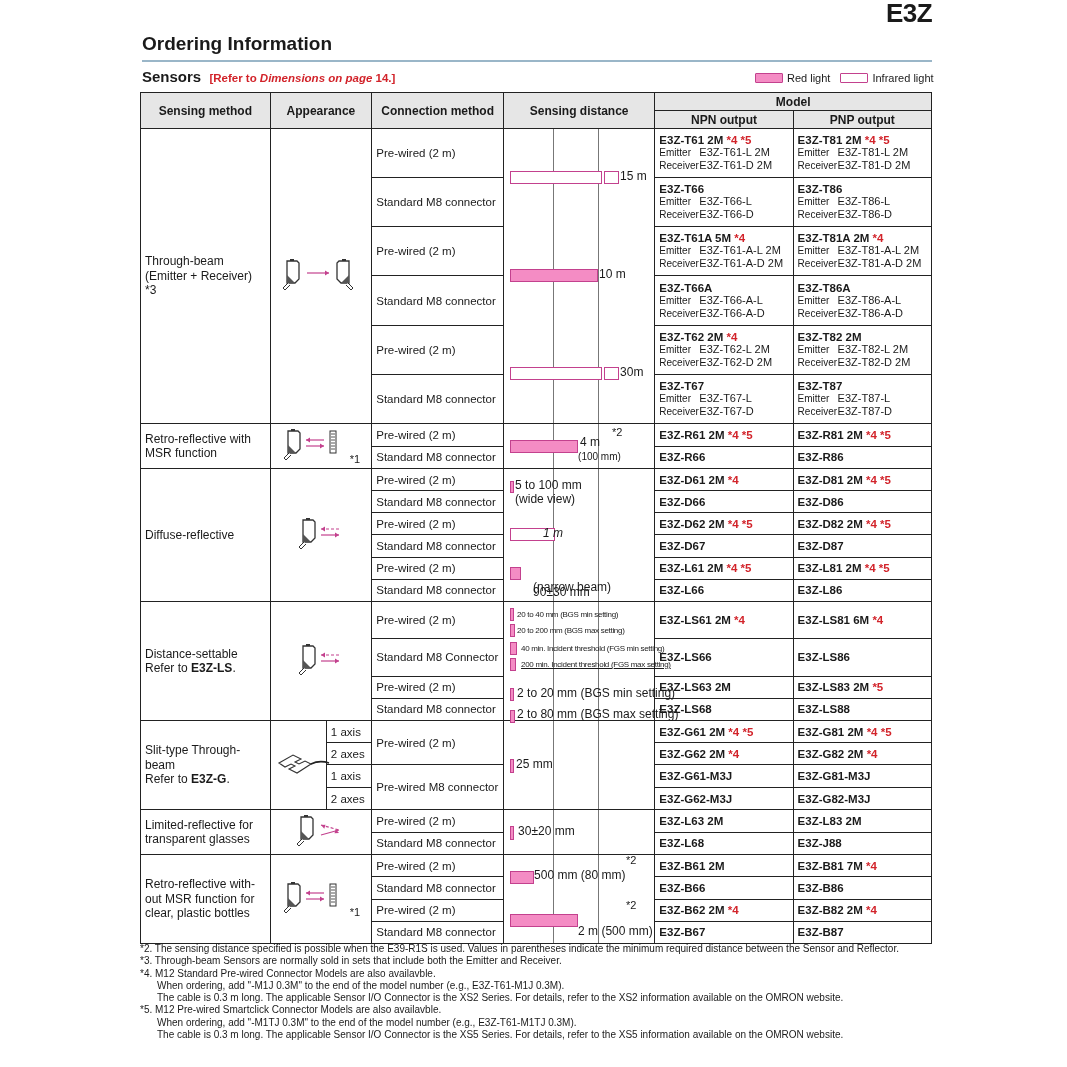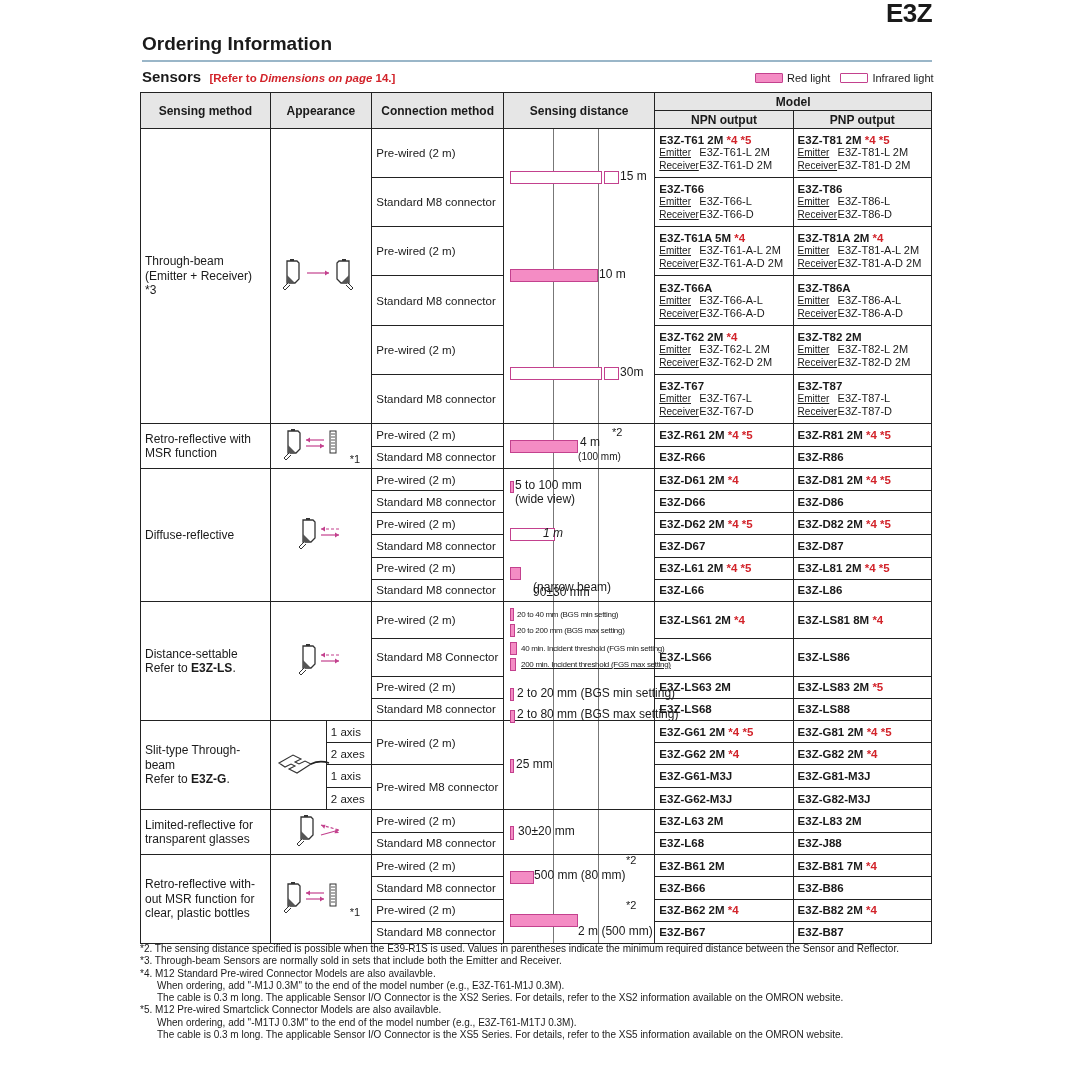--- a/index.html
+++ b/index.html
@@ -27,21 +27,21 @@
   .c-axis { width:42px; }
   .c-conn { width:122px; }
   .c-dist { width:140px; }
   .c-npn { width:128px; }
   .c-pnp { width:128px; }
   td.conn { font-size:11.5px; }
   td.meth { font-size:12px; line-height:1.2; }
   td.model { font-weight:bold; font-size:11.5px; white-space:nowrap; }
   td.model .fn { color:#d2232a; font-weight:bold; }
   .sub { font-weight:normal; font-size:11px; line-height:13px; }
-  .sub .k { display:inline-block; width:40px; font-size:10px;text-decoration:underline; }
+  .sub .k { display:inline-block; width:40px; font-size:10px; }
   td.dist { position:relative; padding:0; }
   td.app { text-align:center; padding:0; }
   .bar { position:absolute; border:1px solid #c3418e; height:11px; }
   .bar.red { background:#f48cc4; }
   .bar.ir { background:#fff; }
   .dlabel { position:absolute; font-size:12px; line-height:13px; white-space:nowrap; }
   .dlabel.sm { font-size:8px; letter-spacing:-0.3px; }
   .dnote { position:absolute; font-size:11px; }
   .grid-v { position:absolute; top:0; bottom:0; width:1px; background:#777; }
   td.axis { font-size:11.5px; }
@@ -270,21 +270,21 @@
             <div class="dlabel sm" style="left: 13px; top: 40px;">40 min. Incident threshold (FGS min setting)</div>
             <div class="bar red" style="left: 2px; top: 56px; width: 4px; height: 11px;"></div>
             <div class="dlabel sm" style="left: 13px; top: 56px; text-decoration: underline;">200 min. Incident threshold (FGS max setting)</div>
             <div class="bar red" style="left: 2px; top: 86px; width: 2px; height: 11px;"></div>
             <div class="dlabel " style="left: 9px; top: 85px;">2 to 20 mm (BGS min setting)</div>
             <div class="bar red" style="left: 2px; top: 108px; width: 3px; height: 11px;"></div>
             <div class="dlabel " style="left: 9px; top: 106px;">2 to 80 mm (BGS max setting)</div>
           </div>
         </td>
         <td class="model"><span>E3Z-LS61 2M</span> <span class="fn">*4</span></td>
-        <td class="model"><span>E3Z-LS81 8M</span> <span class="fn">*4</span></td>
+        <td class="model"><span>E3Z-LS81 6M</span> <span class="fn">*4</span></td>
       </tr>
       <tr style="height: 37px;">
         <td class="conn">Standard M8 Connector</td>
         <td class="model"><span>E3Z-LS66</span></td>
         <td class="model"><span>E3Z-LS86</span></td>
       </tr>
       <tr style="height: 22px;">
         <td class="conn">Pre-wired (2 m)</td>
         <td class="model"><span>E3Z-LS63 2M</span></td>
         <td class="model"><span>E3Z-LS83 2M</span> <span class="fn">*5</span></td>

